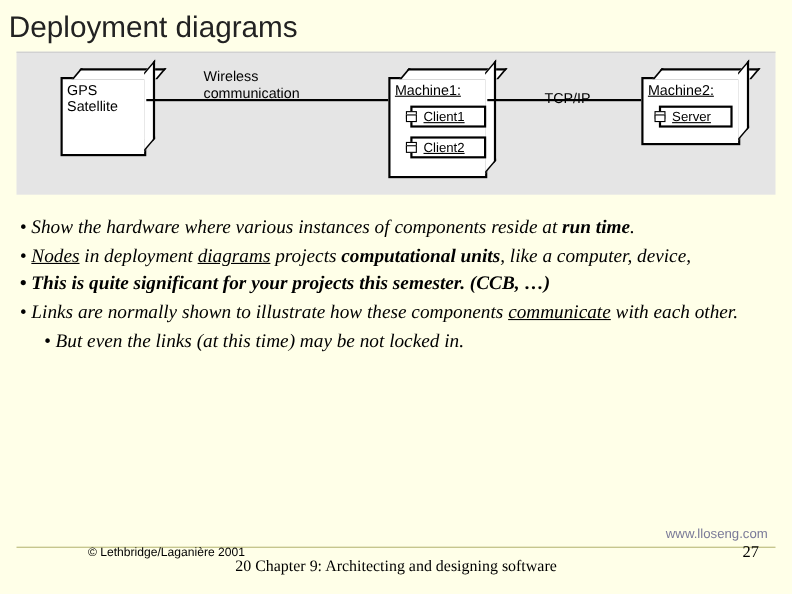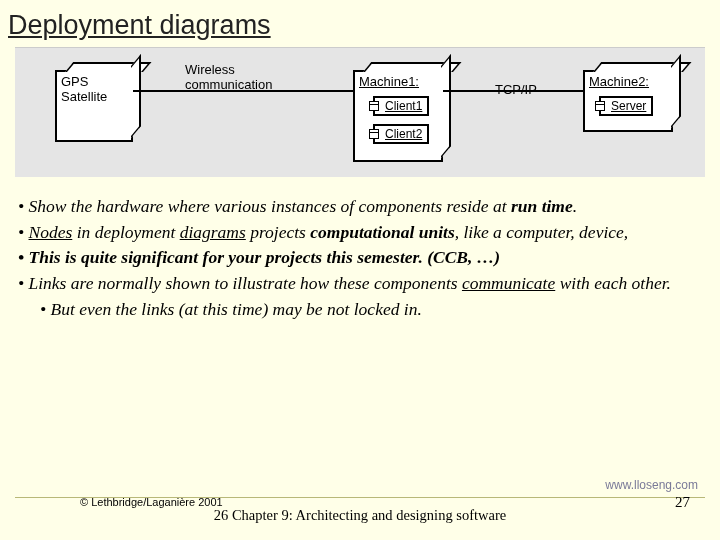--- a/index.html
+++ b/index.html
@@ -9,21 +9,20 @@
     background: #ffffe8;
     font-family: "Times New Roman", serif;
     position: relative;
     overflow: hidden;
   }
   .title {
     font-size: 27px;
     font-family: Arial, sans-serif;
     color: #222;
     padding: 10px 8px 6px 8px;
-    text-decoration: underline;
   }
   .diagram-panel {
     background: #e5e5e5;
     margin: 0 15px;
     height: 130px;
     position: relative;
     border-top: 1px solid #ccc;
   }
   
   .node {
@@ -60,21 +59,21 @@
     text-decoration: underline;
     white-space: nowrap;
   }
   .comp {
     position: absolute;
     background: #fff;
     border: 2px solid #000;
     font-family: Arial, sans-serif;
     font-size: 12px;
     text-decoration: underline;
-    padding: 1px 5px 1px 10px;
+    padding: 1px 18px 1px 10px;
     z-index: 2;
     text-align: center;
   }
   .comp::before, .comp::after {
     content: "";
     position: absolute;
     left: -6px;
     width: 8px; height: 5px;
     background: #fff;
     border: 1.5px solid #000;
@@ -179,14 +178,14 @@
   <p><b>•  This is quite significant for your projects this semester.  (CCB, …)</b></p>
   <p>
     <span>• Links are normally shown to illustrate how these components </span><span class="u">communicate</span><span> with each other.</span>
   </p>
   <p class="sub">• But even the links (at this time) may be not locked in.</p>
 </div>
 
 <div class="footer-url">www.lloseng.com</div>
 <div class="footer-line"></div>
 <div class="footer-copy">© Lethbridge/Laganière 2001</div>
-<div class="footer-center">26 Chapter 9: Architecting and designing software</div>
+<div class="footer-center">20 Chapter 9: Architecting and designing software</div>
 <div class="footer-page">27</div>
 
 </body></html>

